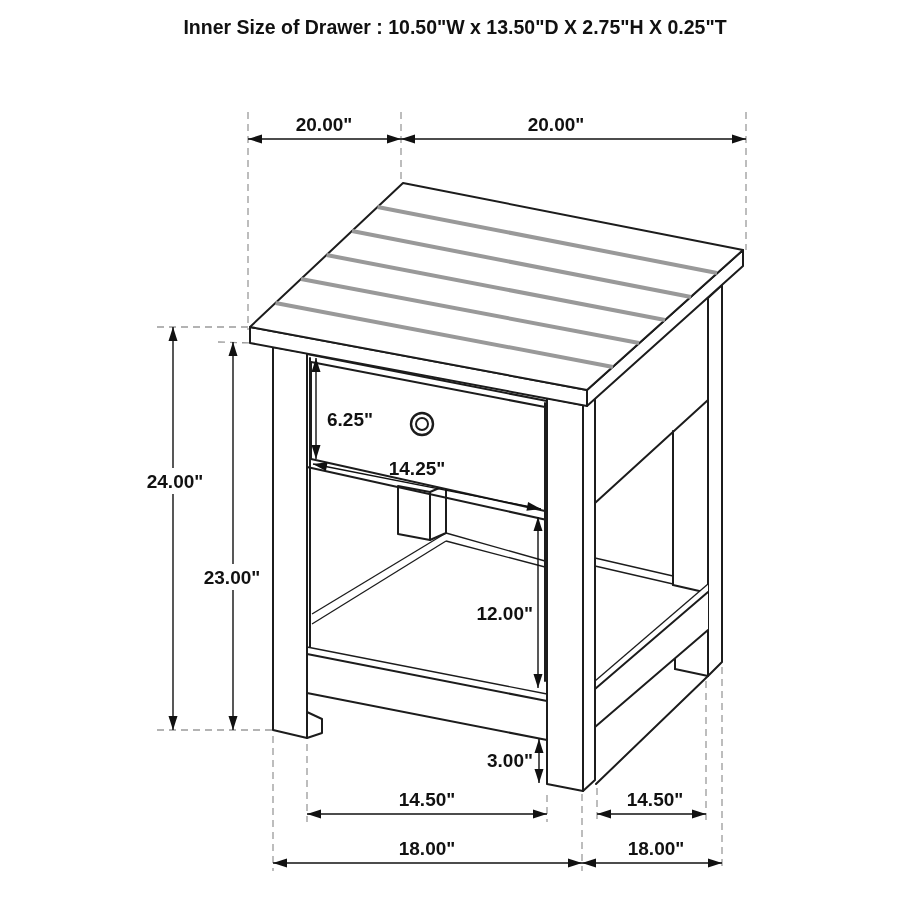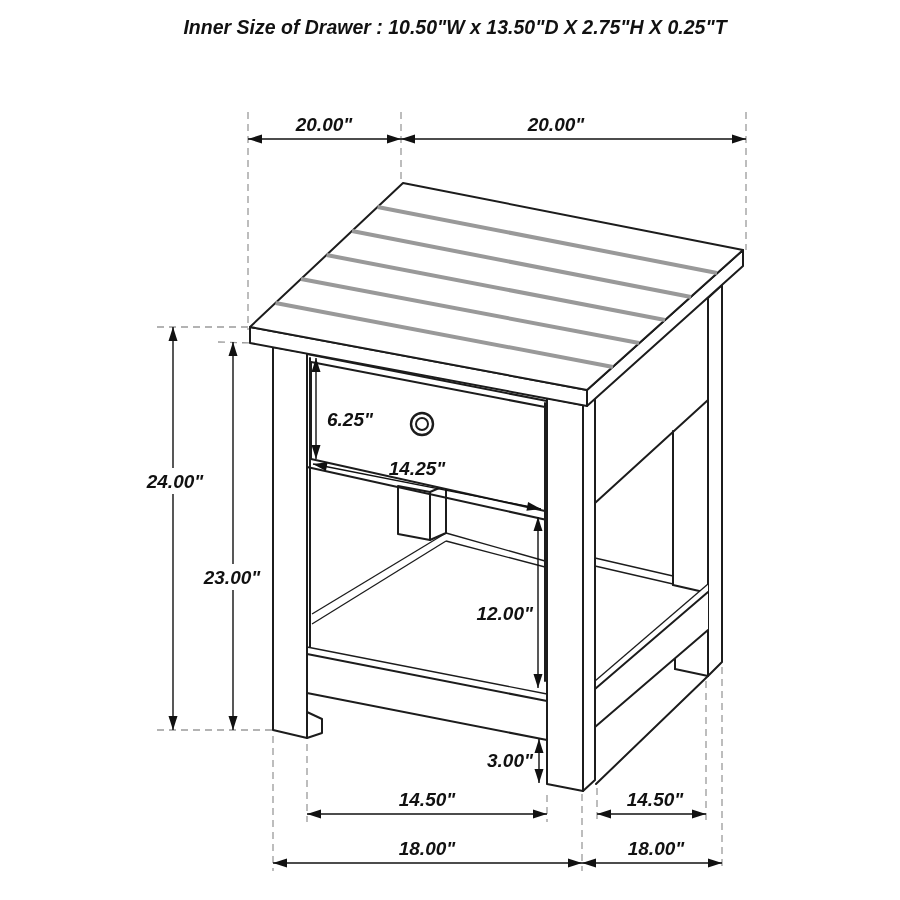--- a/index.html
+++ b/index.html
@@ -1,17 +1,17 @@
 <!DOCTYPE html>
 <html><head>
 <meta charset="utf-8">
 <style>
   html,body{margin:0;padding:0;background:#fff;}
   .canvas{position:relative;width:900px;height:900px;background:#fff;overflow:hidden;
-          font-family:"Liberation Sans",sans-serif;font-style:italic;}
+          font-family:"Liberation Sans",sans-serif;}
   svg{position:absolute;left:0;top:0;}
   .ln{stroke:#1c1c1c;stroke-width:2;fill:none;stroke-linecap:round;stroke-linejoin:round;}
   .lnf{stroke:#1c1c1c;stroke-width:2;fill:#ffffff;stroke-linejoin:round;}
   .thin{stroke:#1c1c1c;stroke-width:1.3;fill:none;}
   .plank{stroke:#999999;stroke-width:4;fill:none;stroke-linecap:butt;}
   .dash{stroke:#9a9a9a;stroke-width:1.3;fill:none;stroke-dasharray:7 5;}
   .dim{stroke:#111111;stroke-width:1.4;fill:none;}
   .arr{fill:#111111;stroke:none;}
   .lbl{font-family:"Liberation Sans",sans-serif;font-weight:700;font-size:19px;fill:#111111;}
   .ttl{font-family:"Liberation Sans",sans-serif;font-weight:700;font-size:19.5px;fill:#111111;}

